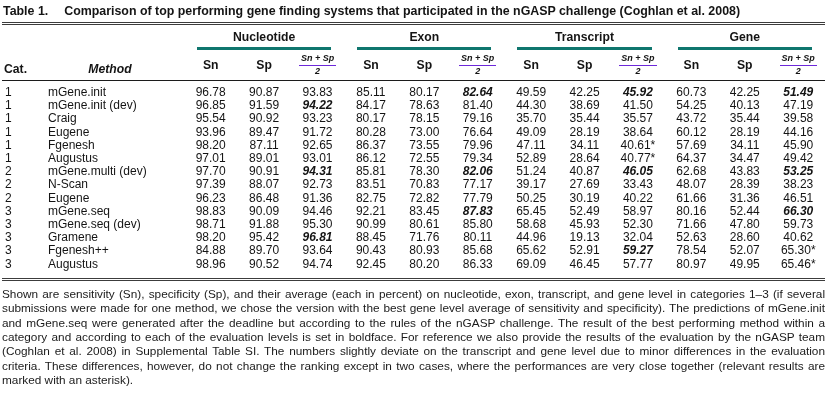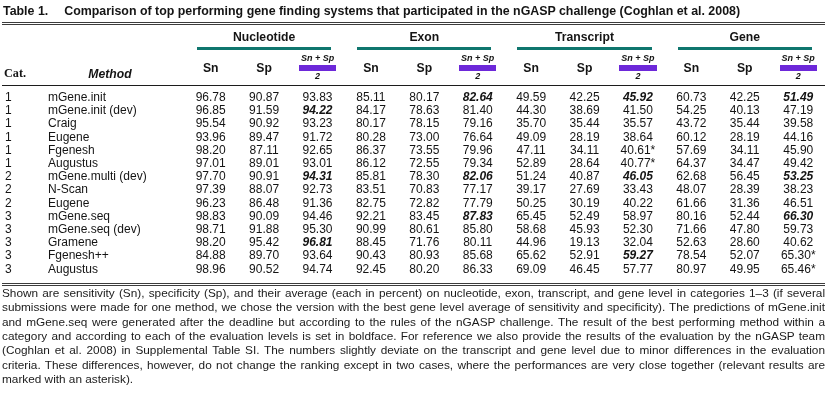--- a/index.html
+++ b/index.html
@@ -25,51 +25,51 @@
   }
   table {
     width: 100%;
     border-collapse: collapse;
     table-layout: fixed;
     font-size: 12px;
   }
   col.c-cat { width: 34px; }
   col.c-method { width: 148px; }
   thead th { font-weight: bold; font-size: 12.2px; padding: 0; }
-  th.cat-h { text-align: left; vertical-align: bottom; padding: 0 0 4px 2px; border-bottom: 1px solid #1c1c1c; font-family: Liberation Serif, serif; }
+  th.cat-h { text-align: left; vertical-align: bottom; padding: 0 0 4px 2px; border-bottom: 1px solid #1c1c1c; }
   th.method-h { text-align: center; vertical-align: bottom; padding: 0 0 4px 0; border-bottom: 1px solid #1c1c1c; font-style: italic; }
   tr.groups th { padding-top: 5px; vertical-align: bottom; }
   .gline {
     border-bottom: 3px solid #0f766e;
     margin: 0 13px;
     padding-bottom: 3px;
     font-weight: bold;
   }
   tr.sub th { border-bottom: 1px solid #1c1c1c; padding: 4px 0 4px 0; text-align: center; }
   .frac {
     display: inline-block; text-align: center;
     font-style: italic; font-weight: bold;
     font-size: 9px; line-height: 1; vertical-align: middle;
   }
-  .frac .top { display: block; border-bottom: 6px solid #6d28d9; padding: 0 2px 1.5px 2px; }
+  .frac .top { display: block; border-bottom: 1px solid #6d28d9; padding: 0 2px 1.5px 2px; }
   .frac .bot { display: block; padding-top: 1.5px; }
   tbody td {
     text-align: center;
     padding: 0 1px;
     line-height: 13.2px;
     font-size: 12px;
     white-space: nowrap;
   }
   td.cat { text-align: left; padding-left: 3px; }
   td.method { text-align: left; padding-left: 12px; }
   tbody tr:first-child td { padding-top: 5px; }
   tbody tr:last-child td { padding-bottom: 4px; }
   .b { font-weight: bold; font-style: italic; }
   .footnote {
-    margin-top: 0;
+    margin-top: 6px;
     font-size: 11.8px;
     line-height: 14.4px;
     text-align: justify;
     color: #1a1a1a;
   }
 </style>
 </head>
 <body>
 
 <div class="title-line">
@@ -230,21 +230,21 @@
         <td class="num">97.70</td>
         <td class="num">90.91</td>
         <td class="num b">94.31</td>
         <td class="num">85.81</td>
         <td class="num">78.30</td>
         <td class="num b">82.06</td>
         <td class="num">51.24</td>
         <td class="num">40.87</td>
         <td class="num b">46.05</td>
         <td class="num">62.68</td>
-        <td class="num">56.45</td>
+        <td class="num">43.83</td>
         <td class="num b">53.25</td>
       </tr>
       <tr>
         <td class="cat">2</td>
         <td class="method">N-Scan</td>
         <td class="num">97.39</td>
         <td class="num">88.07</td>
         <td class="num">92.73</td>
         <td class="num">83.51</td>
         <td class="num">70.83</td>

